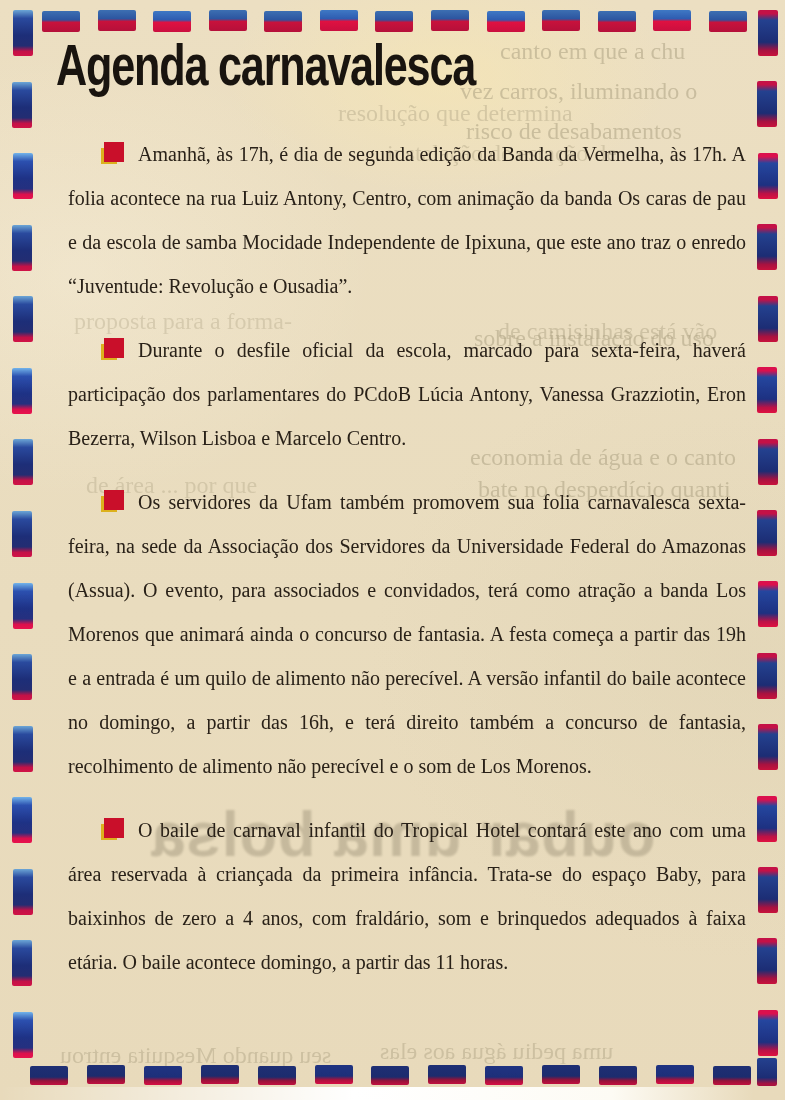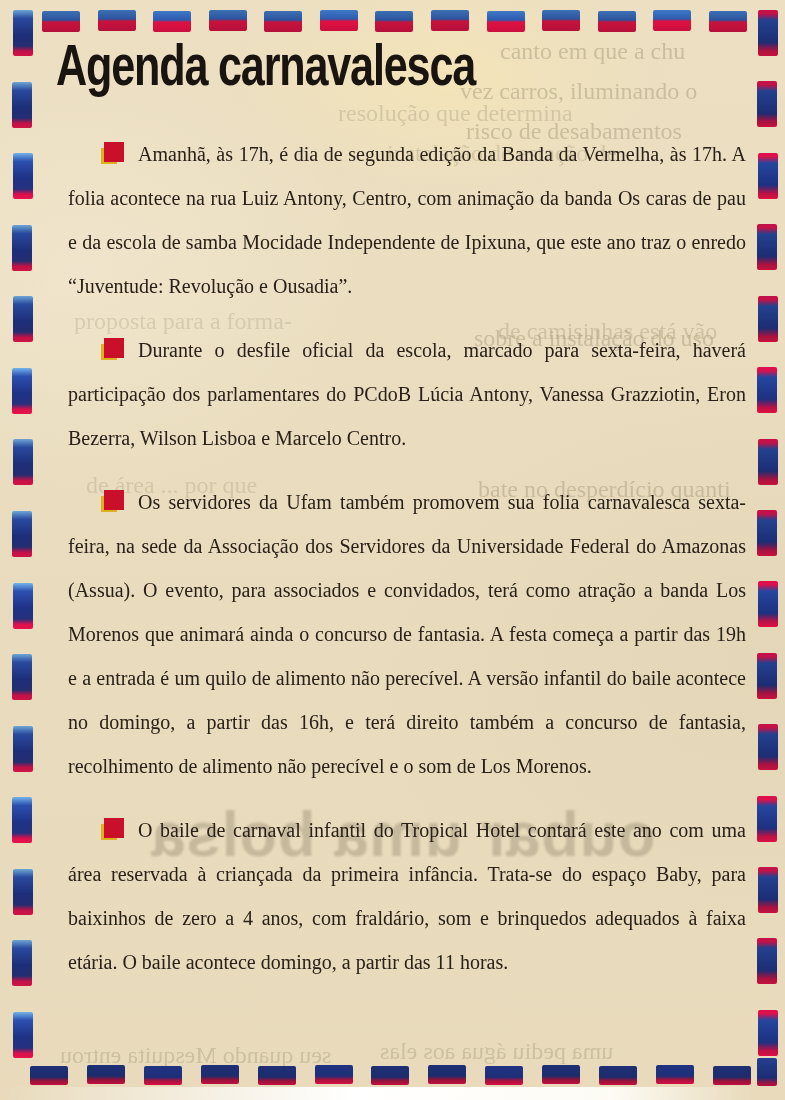--- a/index.html
+++ b/index.html
@@ -137,20 +137,21 @@
   <div class="corner-br"></div>
 
   <span class="ghost" style="left:500px;top:38px;">canto em que a chu</span>
   <span class="ghost" style="left:460px;top:78px;">vez carros, iluminando o</span>
   <span class="ghost" style="left:466px;top:118px;">risco de desabamentos</span>
   <span class="ghost" style="left:338px;top:100px;opacity:.38;">resolução que determina</span>
   <span class="ghost" style="left:342px;top:140px;opacity:.38;margin-left:45px;">instalação de estação de</span>
   <span class="ghost" style="left:498px;top:294px;opacity:.42;margin-top:24px;">de camisinhas está vão</span>
   <span class="ghost" style="left:474px;top:325px;">sobre a instalação do uso</span>
   <span class="ghost" style="left:74px;top:308px;opacity:.32;">proposta para a forma-</span>
+  <span class="ghost" style="left:470px;top:444px;">economia de água e o canto</span>
   <span class="ghost" style="left:478px;top:476px;">bate no desperdício quanti</span>
   <span class="ghost" style="left:86px;top:472px;opacity:.34;">de área ... por que</span>
   <span class="ghost big" style="left:58px;top:800px;">oubar uma bolsa</span>
   <span class="ghost mirror" style="left:60px;top:1042px;opacity:.42;">seu quando Mesquita entrou</span>
   <span class="ghost mirror" style="left:380px;top:1038px;opacity:.42;">uma pediu água aos elas</span>
 
   <div class="content">
     <h1 class="headline">Agenda carnavalesca</h1>
 
     <p class="para">

